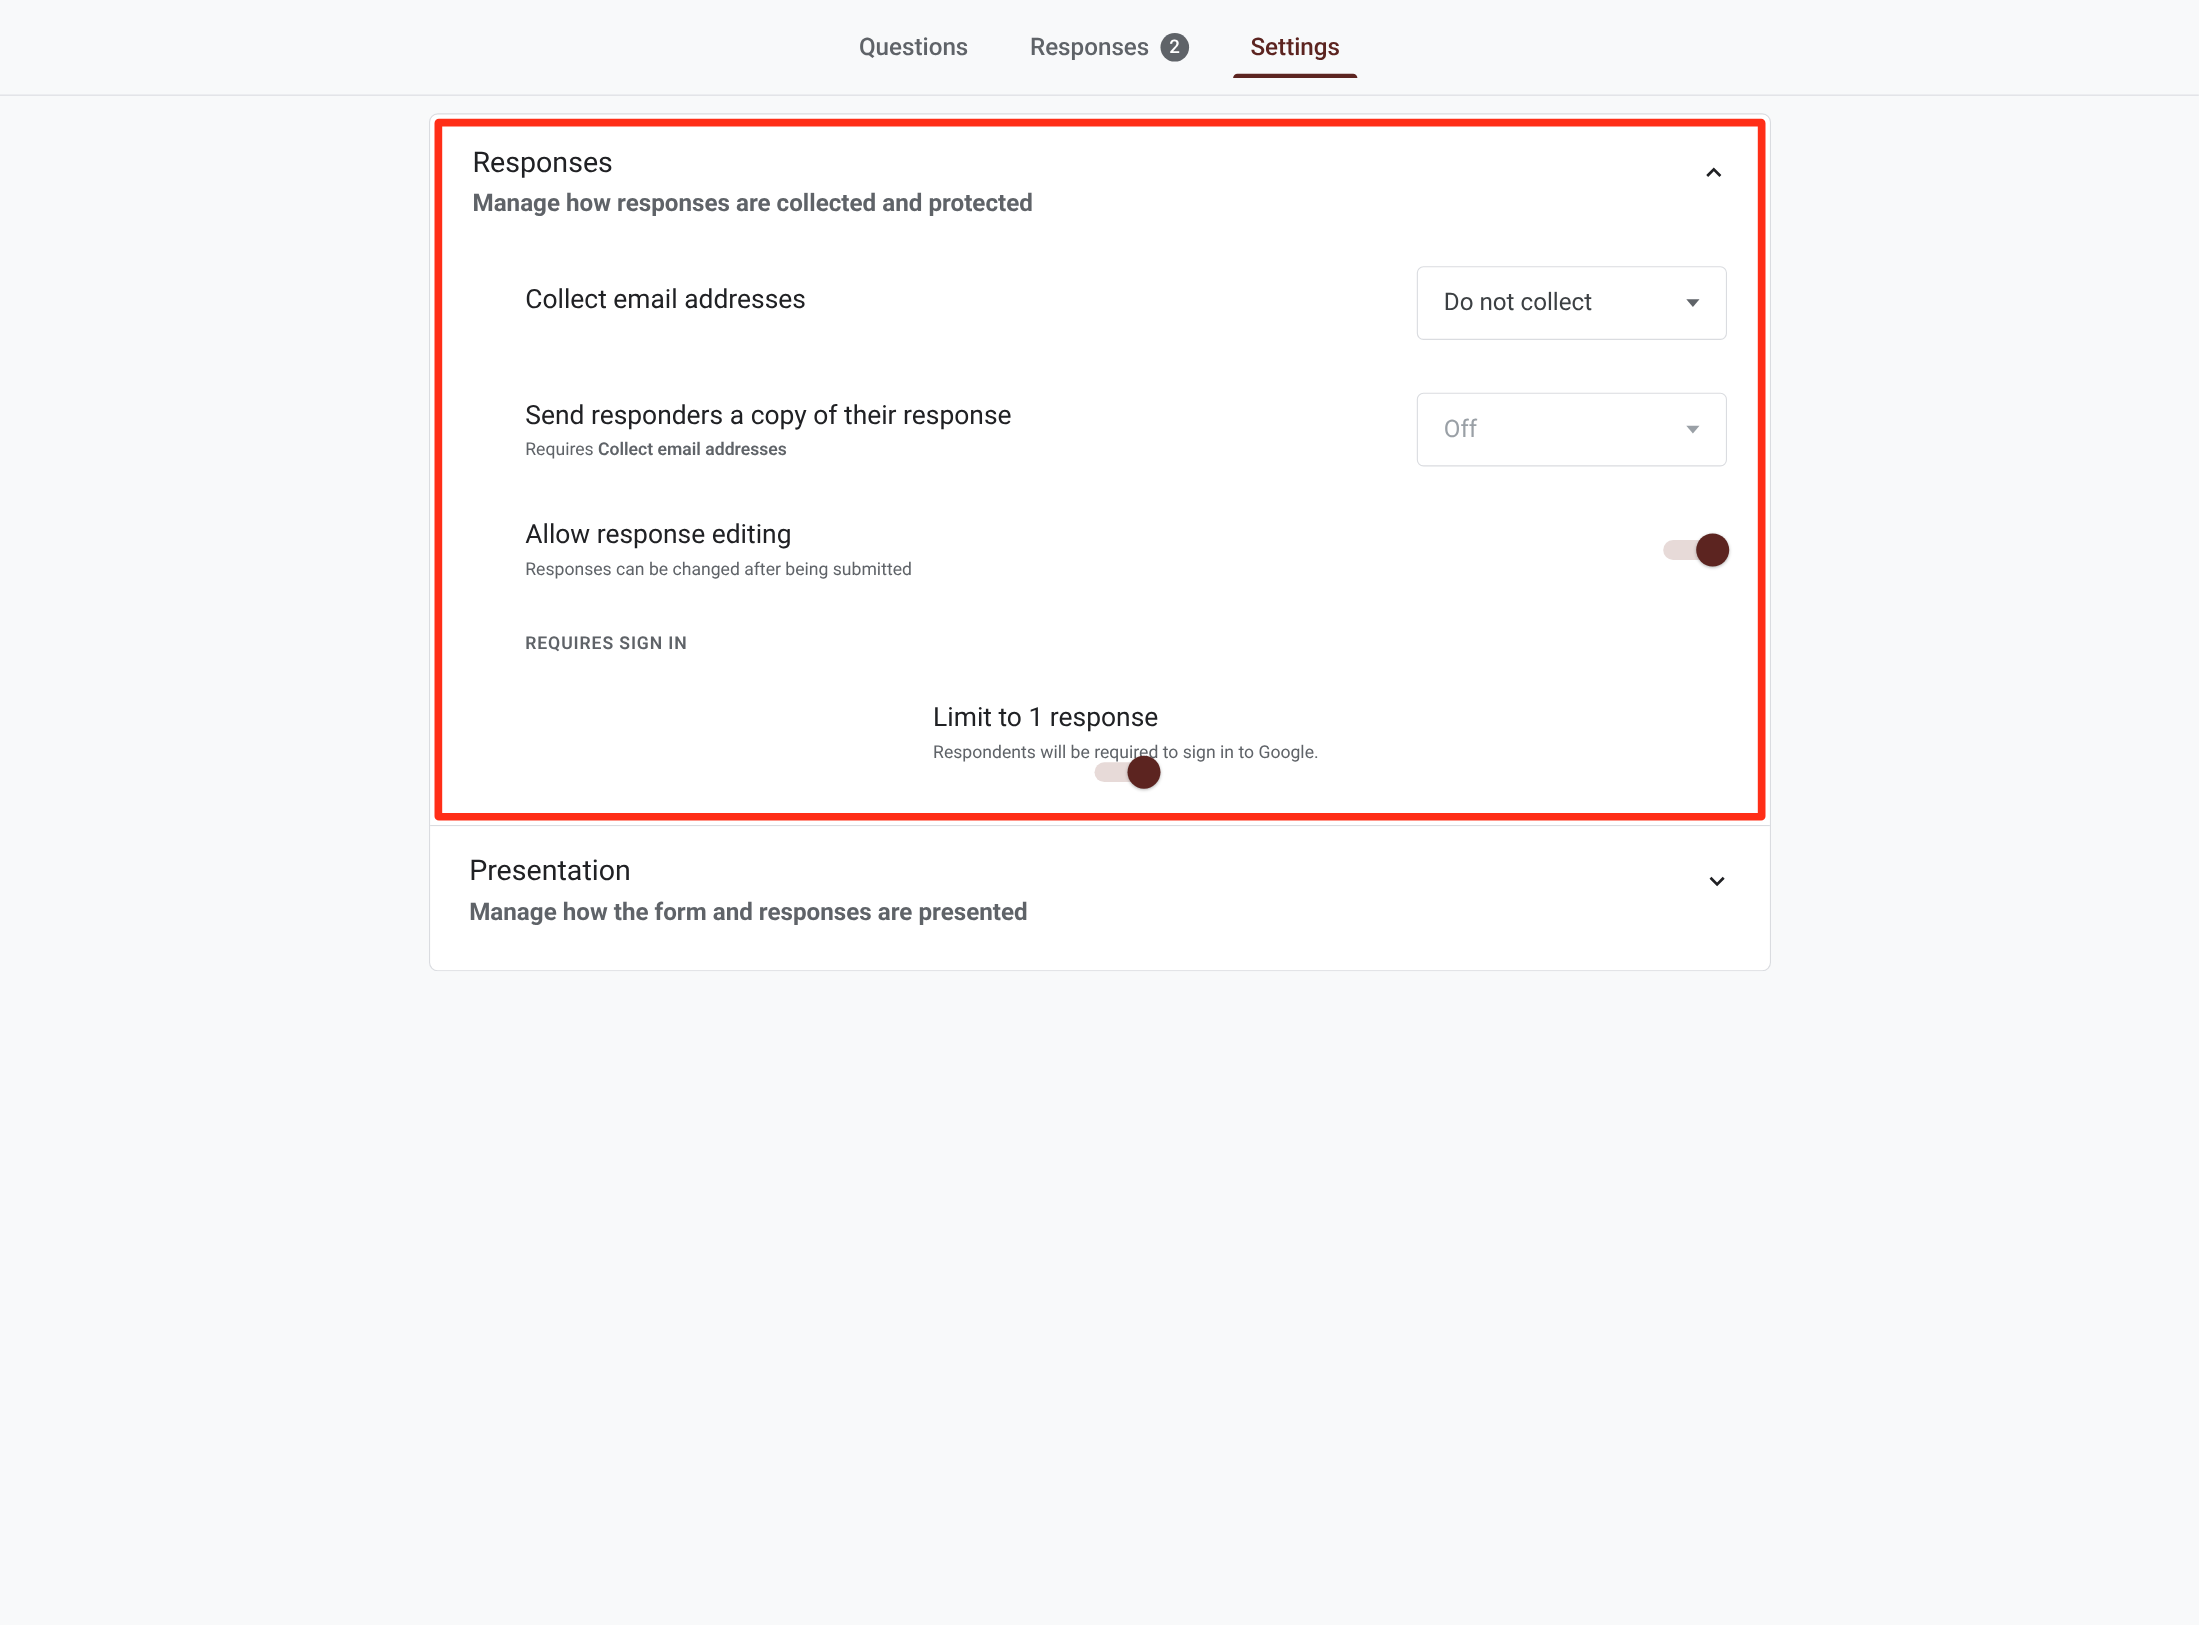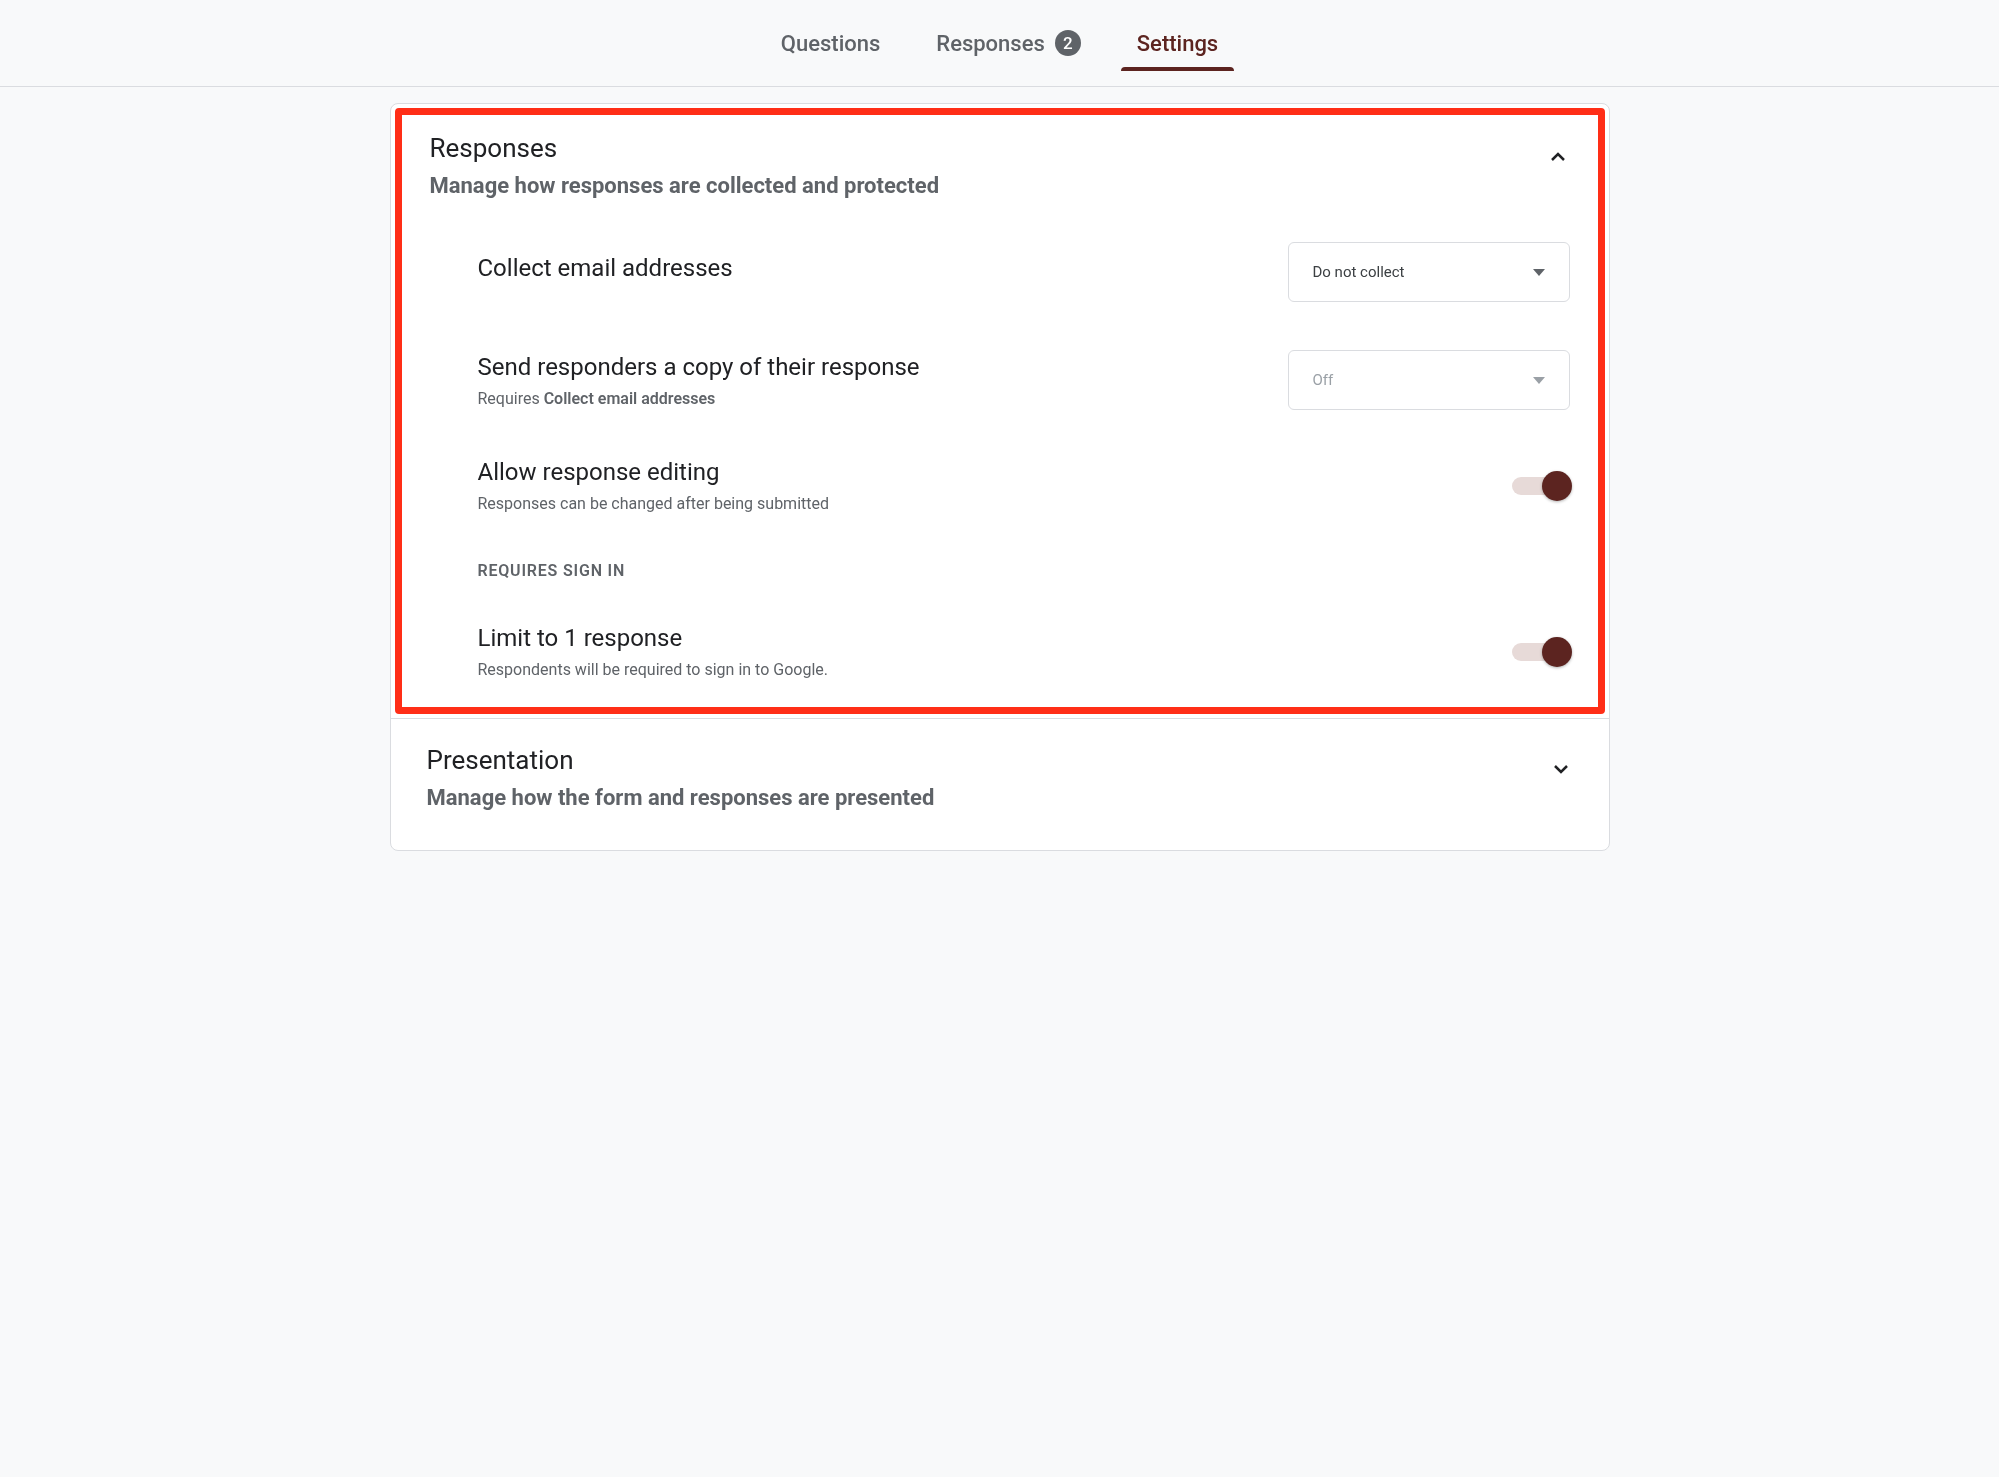--- a/index.html
+++ b/index.html
@@ -115,20 +115,21 @@
     
     .setting-row {
       display: flex;
       justify-content: space-between;
       align-items: center;
       margin-bottom: 48px;
     }
     
     .setting-row:last-child {
       margin-bottom: 0;
+      flex-direction: column;
     }
     
     .setting-text {
       flex: 1;
     }
     
     .setting-label {
       font-size: 24px;
       font-weight: 400;
       color: #202124;
@@ -147,21 +148,21 @@
     
     .dropdown {
       border: 1px solid #dadce0;
       border-radius: 6px;
       padding: 20px 24px;
       min-width: 282px;
       display: flex;
       justify-content: space-between;
       align-items: center;
       cursor: pointer;
-      font-size: 15px;
+      font-size: 22px;
       color: #3c4043;
       background: white;
     }
     
     .dropdown.disabled {
       color: #9aa0a6;
       cursor: default;
     }
     
     .dropdown-arrow {

